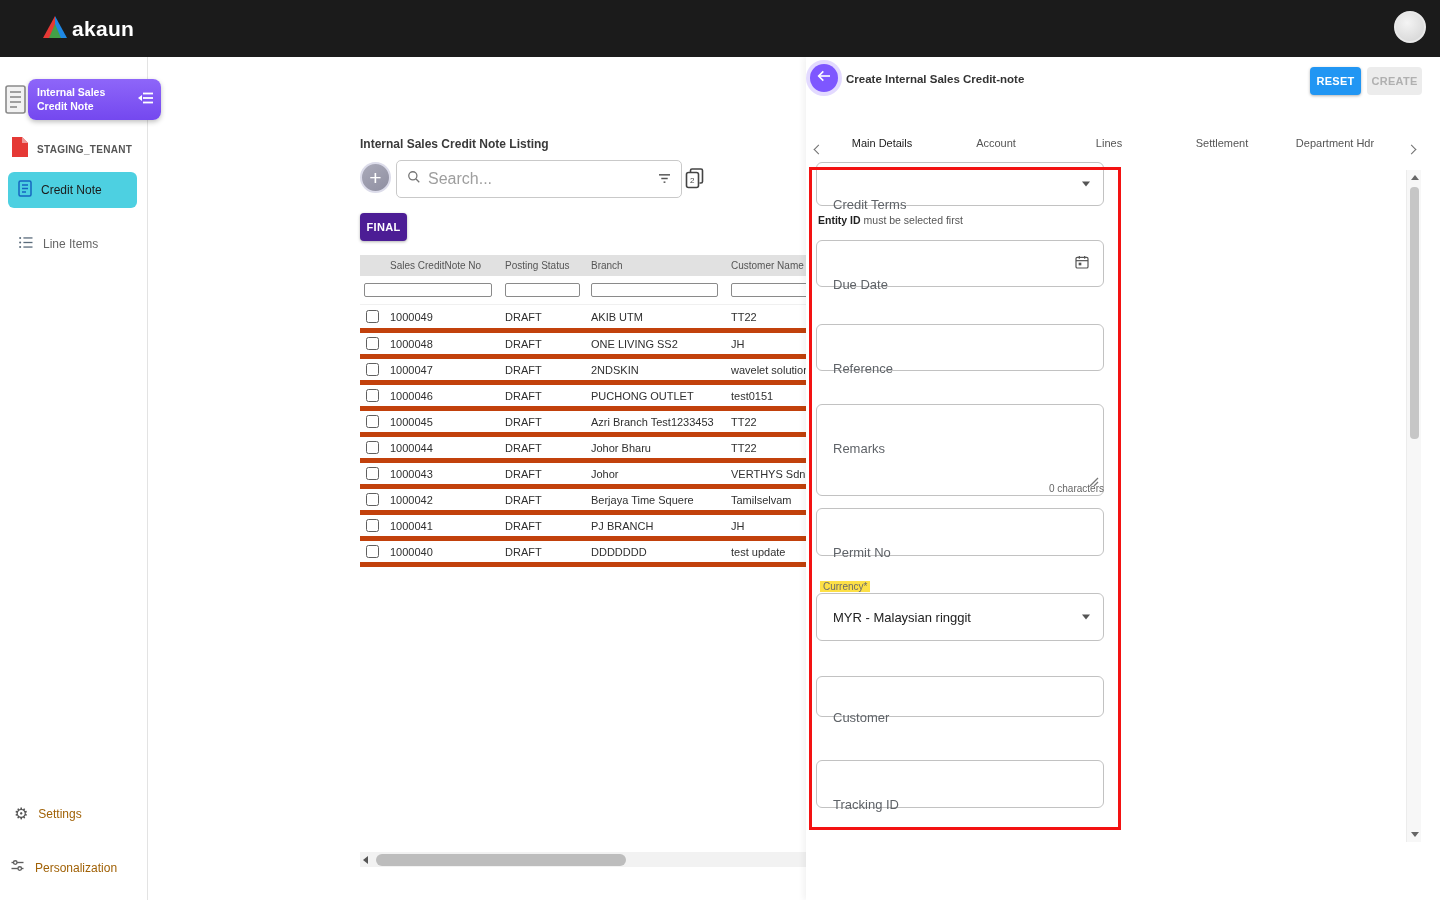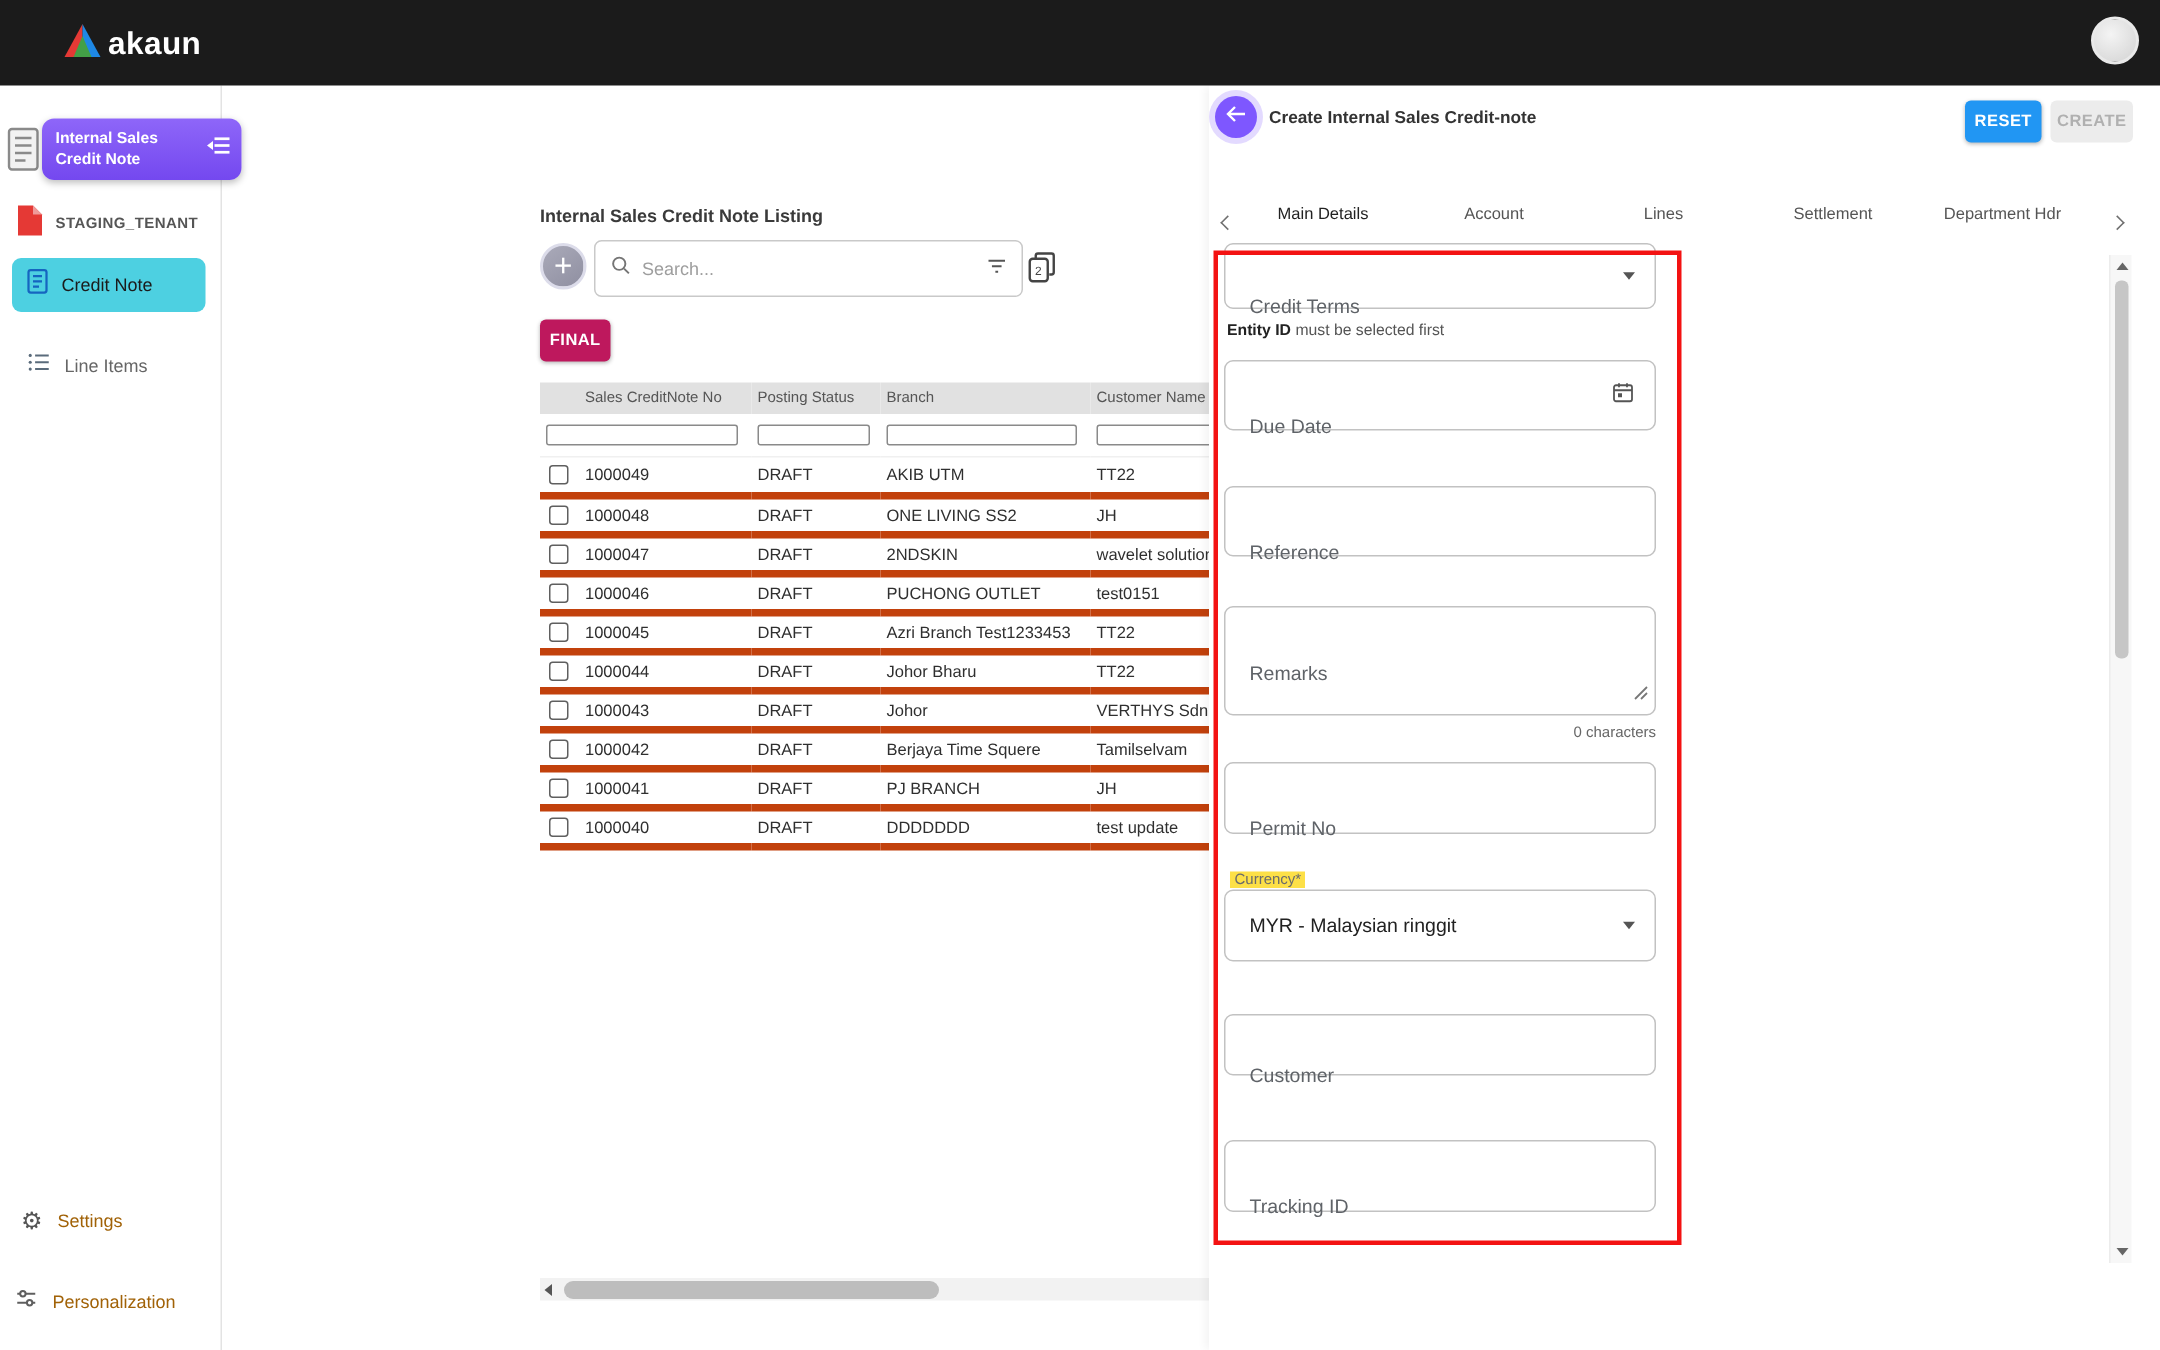--- a/index.html
+++ b/index.html
@@ -38,41 +38,41 @@
 
   
   .listing-card { position:absolute; left:176px; top:57px; width:615px; height:843px; background:#fff; }
   .listing-title { position:absolute; left:184px; top:80px; font-size:12px; color:#3a3a3a; }
 
   .add-btn { position:absolute; left:184px; top:105px; width:31px; height:31px; border-radius:50%;
              background:linear-gradient(145deg,#aaaab9,#8f8fa1); border:2px solid #dcdcea; color:#fff;
              font-size:21px; line-height:26px; text-align:center; cursor:pointer; }
   .search-box { position:absolute; left:220px; top:103px; width:286px; height:38px; border:1px solid #c9c9c9;
                 border-radius:5px; background:#fff; display:flex; align-items:center; padding:0 10px; gap:7px; }
-  .search-input { flex:1; border:none; outline:none; font-size:12px; color:#737373; font-family:"Liberation Sans",sans-serif; }
+  .search-input { flex:1; border:none; outline:none; font-size:16px; color:#737373; font-family:"Liberation Sans",sans-serif; }
   .search-input::placeholder { color:#9e9e9e; }
   .copy-btn { position:absolute; left:509px; top:111px; cursor:pointer; }
   .rows-label { position:absolute; left:668px; top:107px; font-size:9px; color:#999; }
   .rows-select { position:absolute; left:664px; top:118px; width:42px; height:21px; border-bottom:1px solid #8f8f8f;
                  display:flex; align-items:center; justify-content:space-between; padding:0 2px 3px 3px; cursor:pointer; }
   .rows-value { font-size:12px; color:#333; }
   .caret-down { width:0; height:0; border-left:4px solid transparent; border-right:4px solid transparent;
                 border-top:5px solid #555; display:inline-block; }
   .chev { display:inline-block; width:9px; height:9px; border-left:2px solid #2b2b2b; border-bottom:2px solid #2b2b2b; }
   .chev.left { transform:rotate(45deg); }
   .chev.right { transform:rotate(-135deg); }
   .chev.disabled { border-color:#cccccc; }
   .chev.thin { width:7px; height:7px; border-width:1.5px; border-color:#6f6f6f; }
   .pag-left { position:absolute; left:717px; top:124px; cursor:pointer; }
   .pag-right { position:absolute; left:745px; top:124px; cursor:pointer; }
   .grid-btn { position:absolute; left:766px; top:106px; width:33px; height:33px; border-radius:50%;
               background:#7c4dff; display:flex; align-items:center; justify-content:center; cursor:pointer; }
   .grid-ic { display:grid; grid-template-columns:6px 6px; grid-template-rows:6px 6px; gap:3px; }
   .grid-ic i { background:#fff; border-radius:1.5px; }
-  .final-btn { position:absolute; left:184px; top:156px; width:47px; height:28px; background:#be185d; color:#fff;
+  .final-btn { position:absolute; left:184px; top:156px; width:47px; height:28px; background:#4c1d95; color:#fff;
                font-size:11px; font-weight:bold; border:none; border-radius:4px; letter-spacing:.3px;
                box-shadow:0 1px 3px rgba(0,0,0,.3); cursor:pointer; }
 
   
   .grid-table { position:absolute; left:184px; top:198px; width:600px; border-collapse:collapse; table-layout:fixed; }
   .grid-table th { background:#e1e1e1; font-weight:normal; font-size:10px; color:#555; text-align:left;
                    padding:5px 4px;margin-left:44px; }
   .grid-table tr.filter-row th { background:#fff; padding:7px 4px; border-bottom:1px solid #f0f0f0; }
   .filter-input { width:96%; height:14px; border:1px solid #8a8a8a; border-radius:2px; outline:none;
                   font-size:10px; padding:0 2px; font-family:"Liberation Sans",sans-serif; }
@@ -469,21 +469,21 @@
           <line x1="16" y1="3" x2="16" y2="7"></line>
         <rect x="7" y="13" width="4" height="4" fill="#555" stroke="none"></rect>
       </svg>
     </span>
   </div>
 
   <div class="field" style="top:324px;height:47px">
     <span class="field-label">Reference</span>
   </div>
 
-  <div class="field top-label" style="top:404px;height:73px">
+  <div class="field top-label" style="top:404px;height:92px">
     <span class="field-label">Remarks</span>
     <span class="resize-ic">
       <svg width="10" height="10" viewBox="0 0 10 10" stroke="#777" stroke-width="1.2">
         <line x1="9" y1="1" x2="1" y2="9"></line>
           <line x1="9" y1="5" x2="5" y2="9"></line>
       </svg>
     </span>
   </div>
   <div class="char-count">0 characters</div>
 

